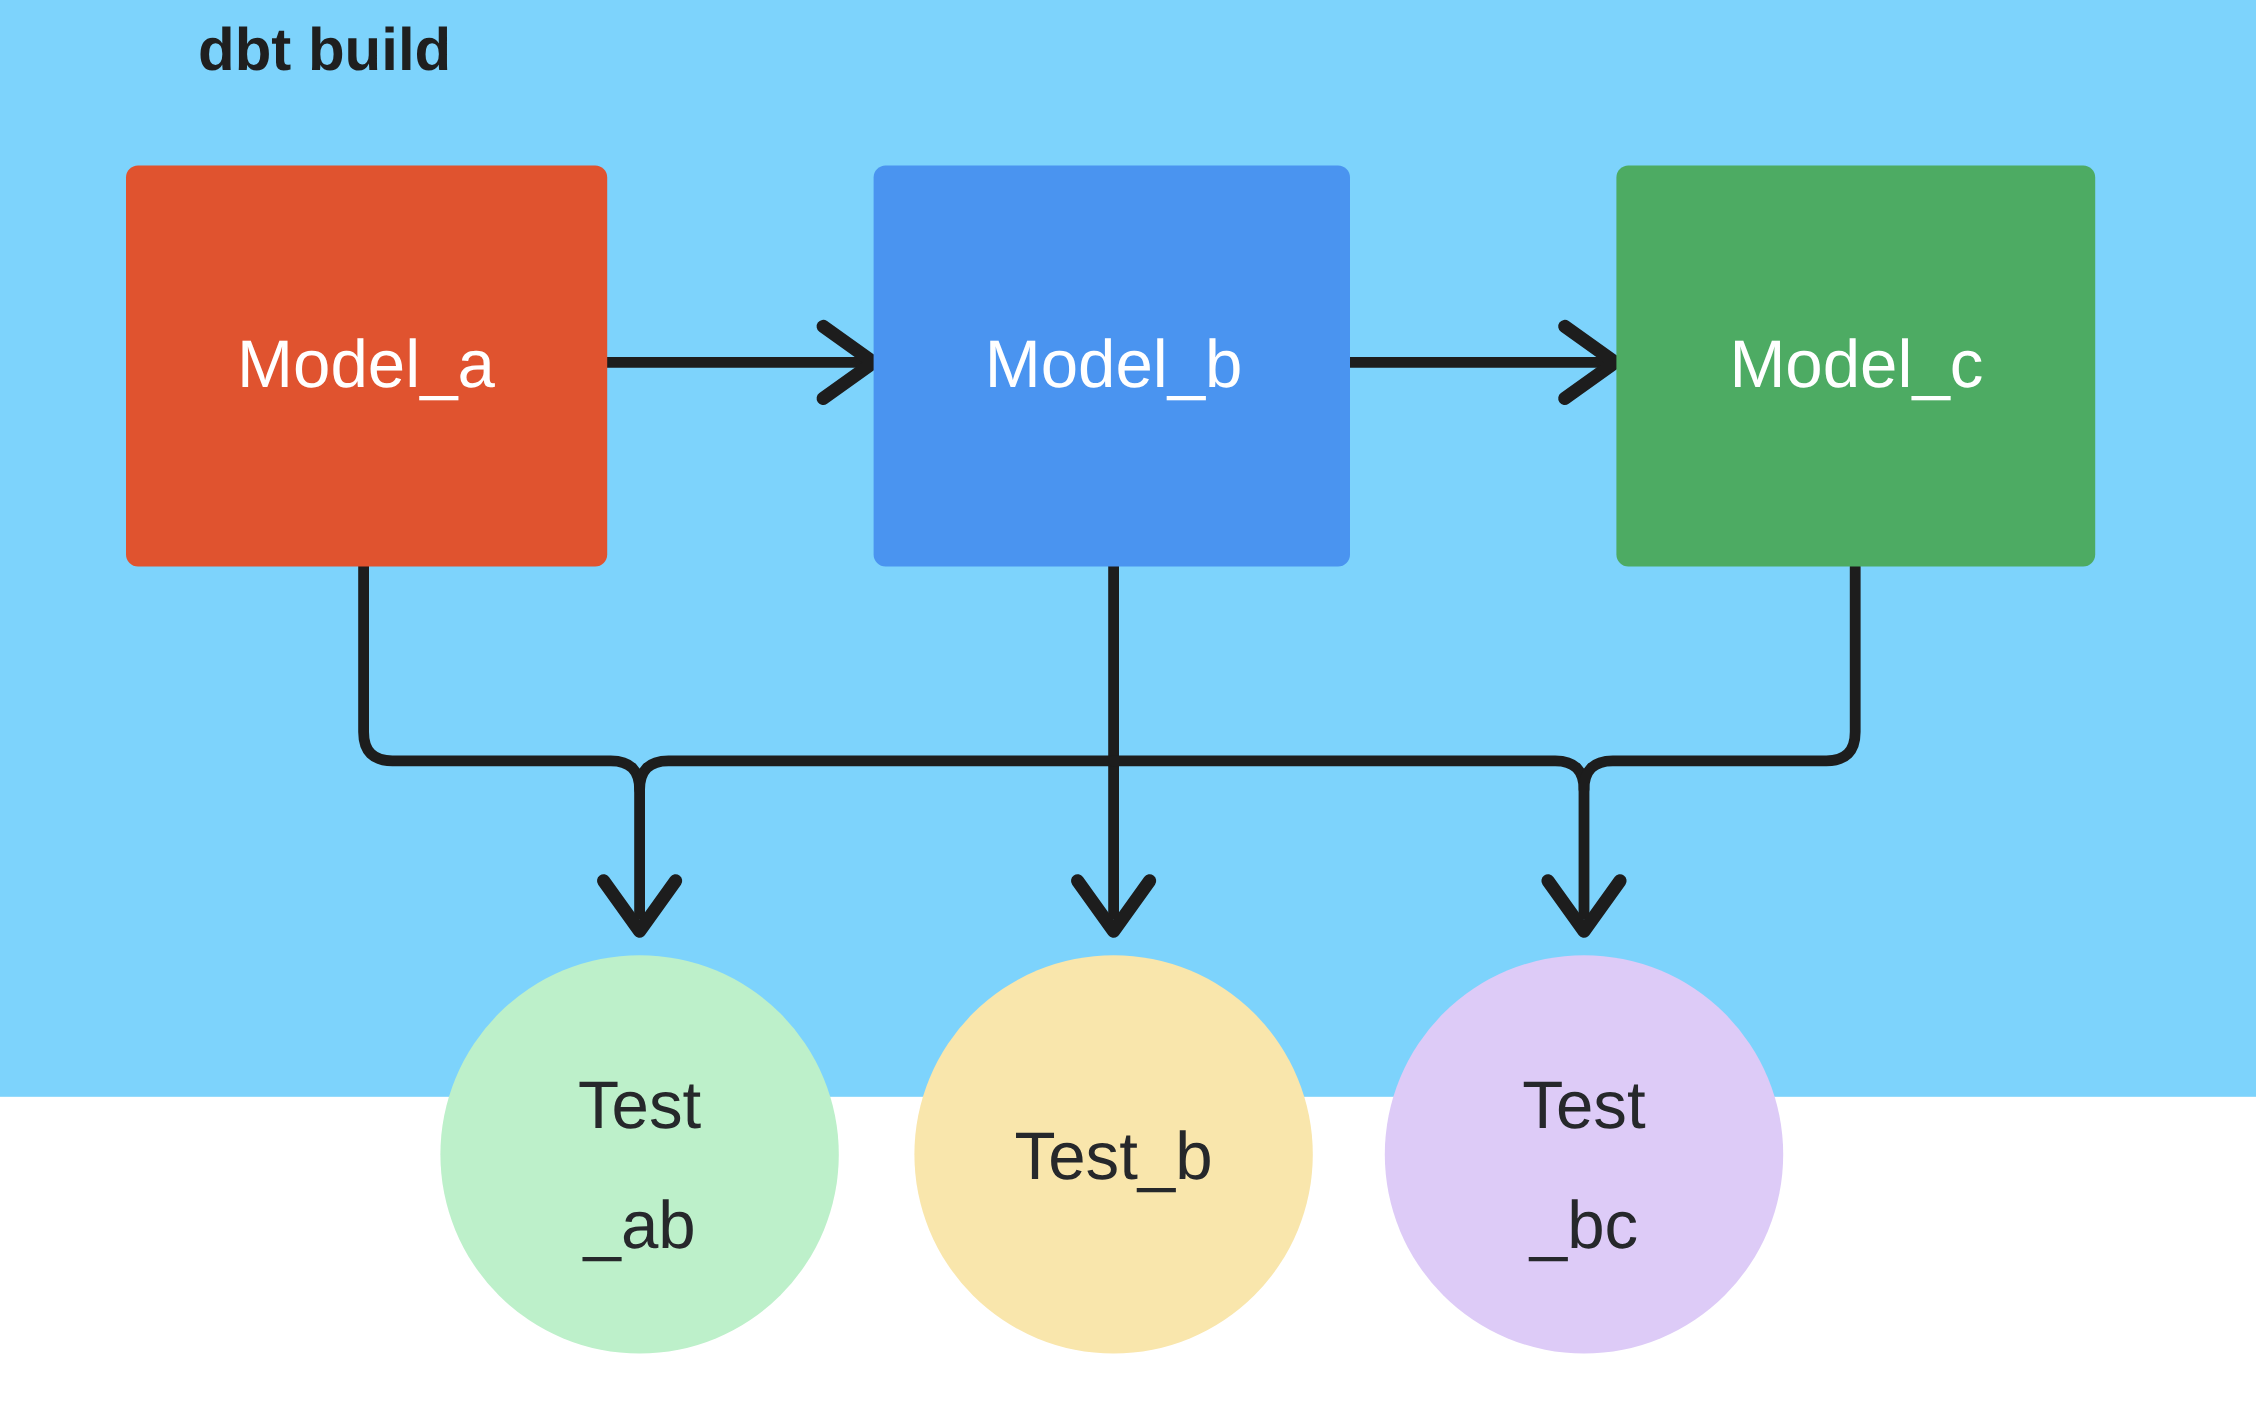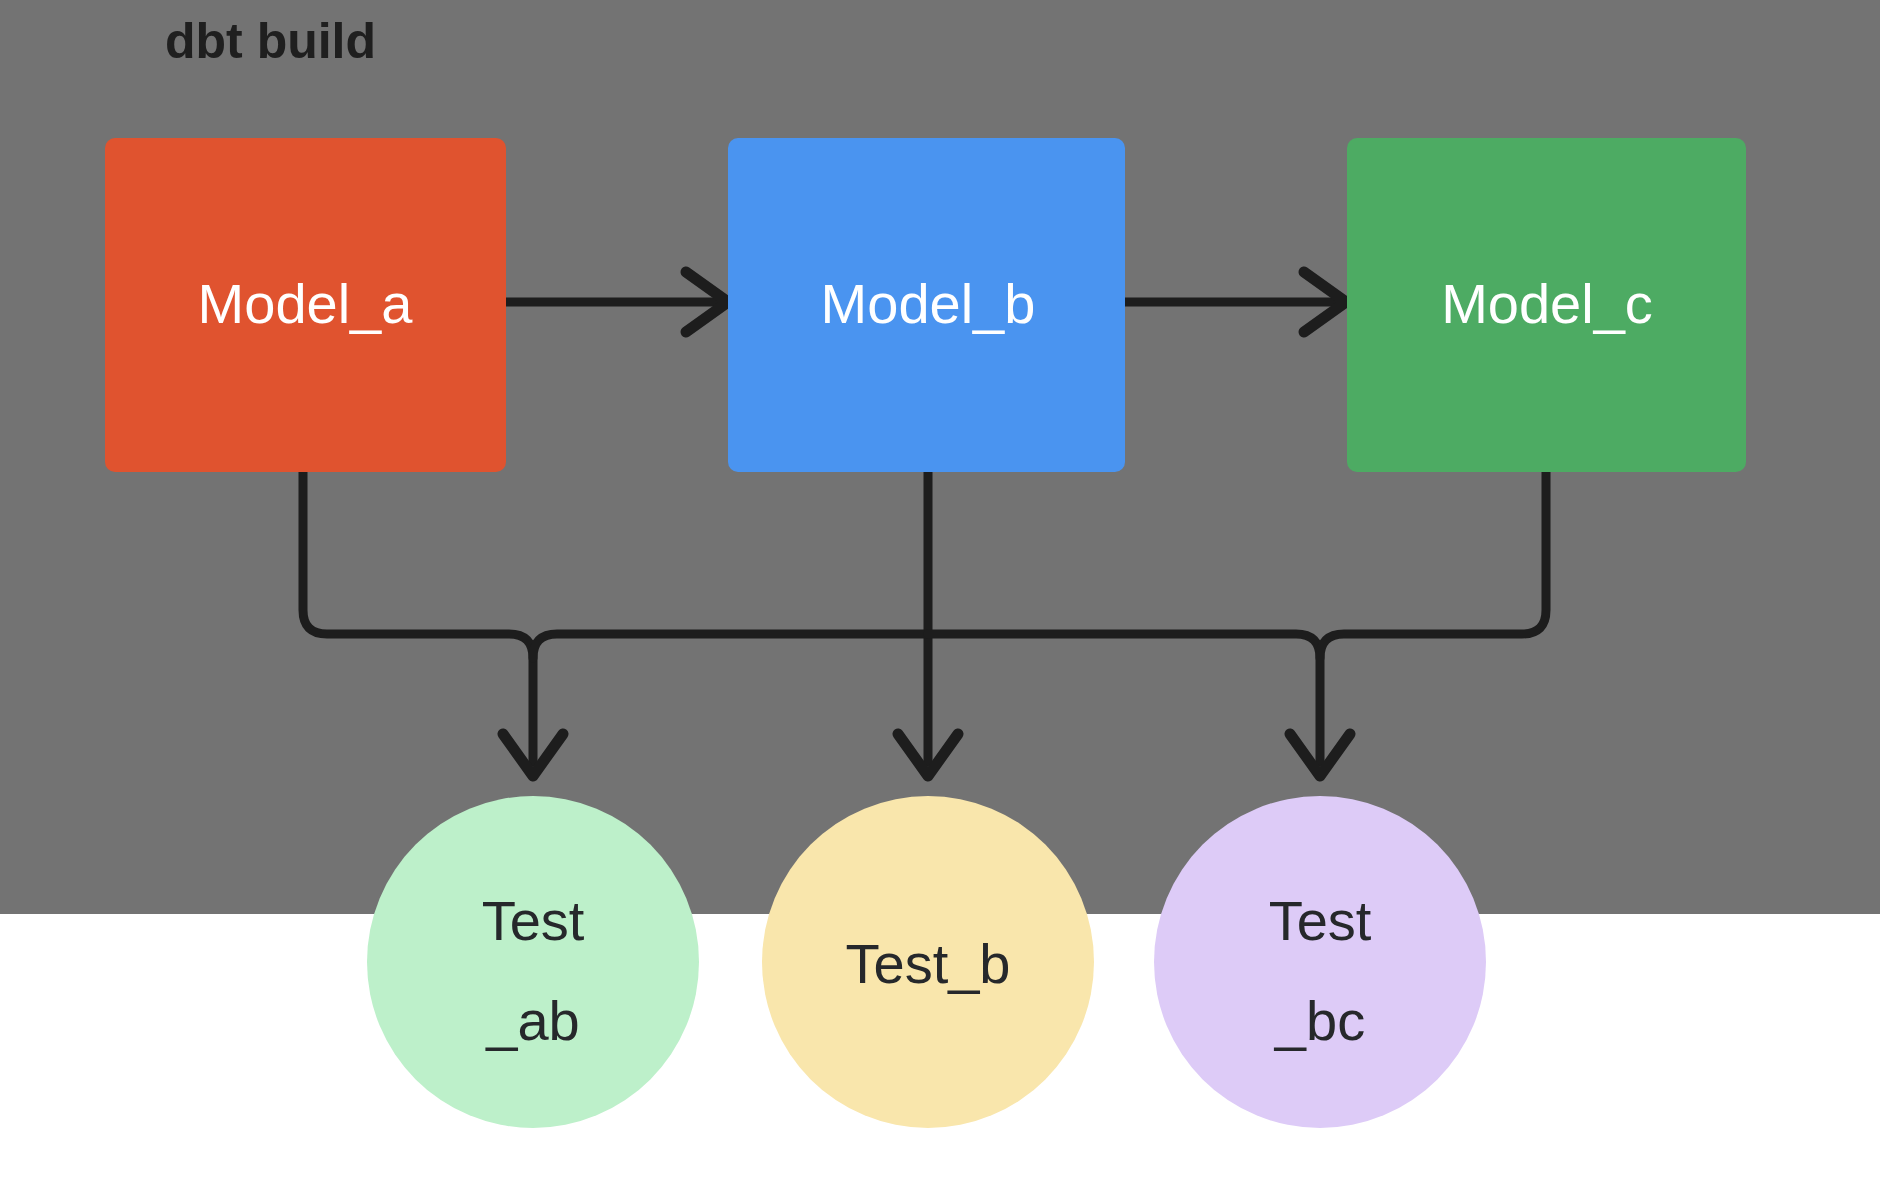--- a/index.html
+++ b/index.html
@@ -11,21 +11,21 @@
   body {
     width: 1880px;
     height: 1186px;
     font-family: "Liberation Sans", sans-serif;
     overflow: hidden;
   }
   #canvas {
     position: relative;
     width: 1880px;
     height: 914px;
-    background: #737373;
+    background: #7dd3fc;
   }
   #diagram-svg {
     position: absolute;
     top: 0;
     left: 0;
     width: 1880px;
     height: 1186px;
     display: block;
   }
   .diagram-title {

